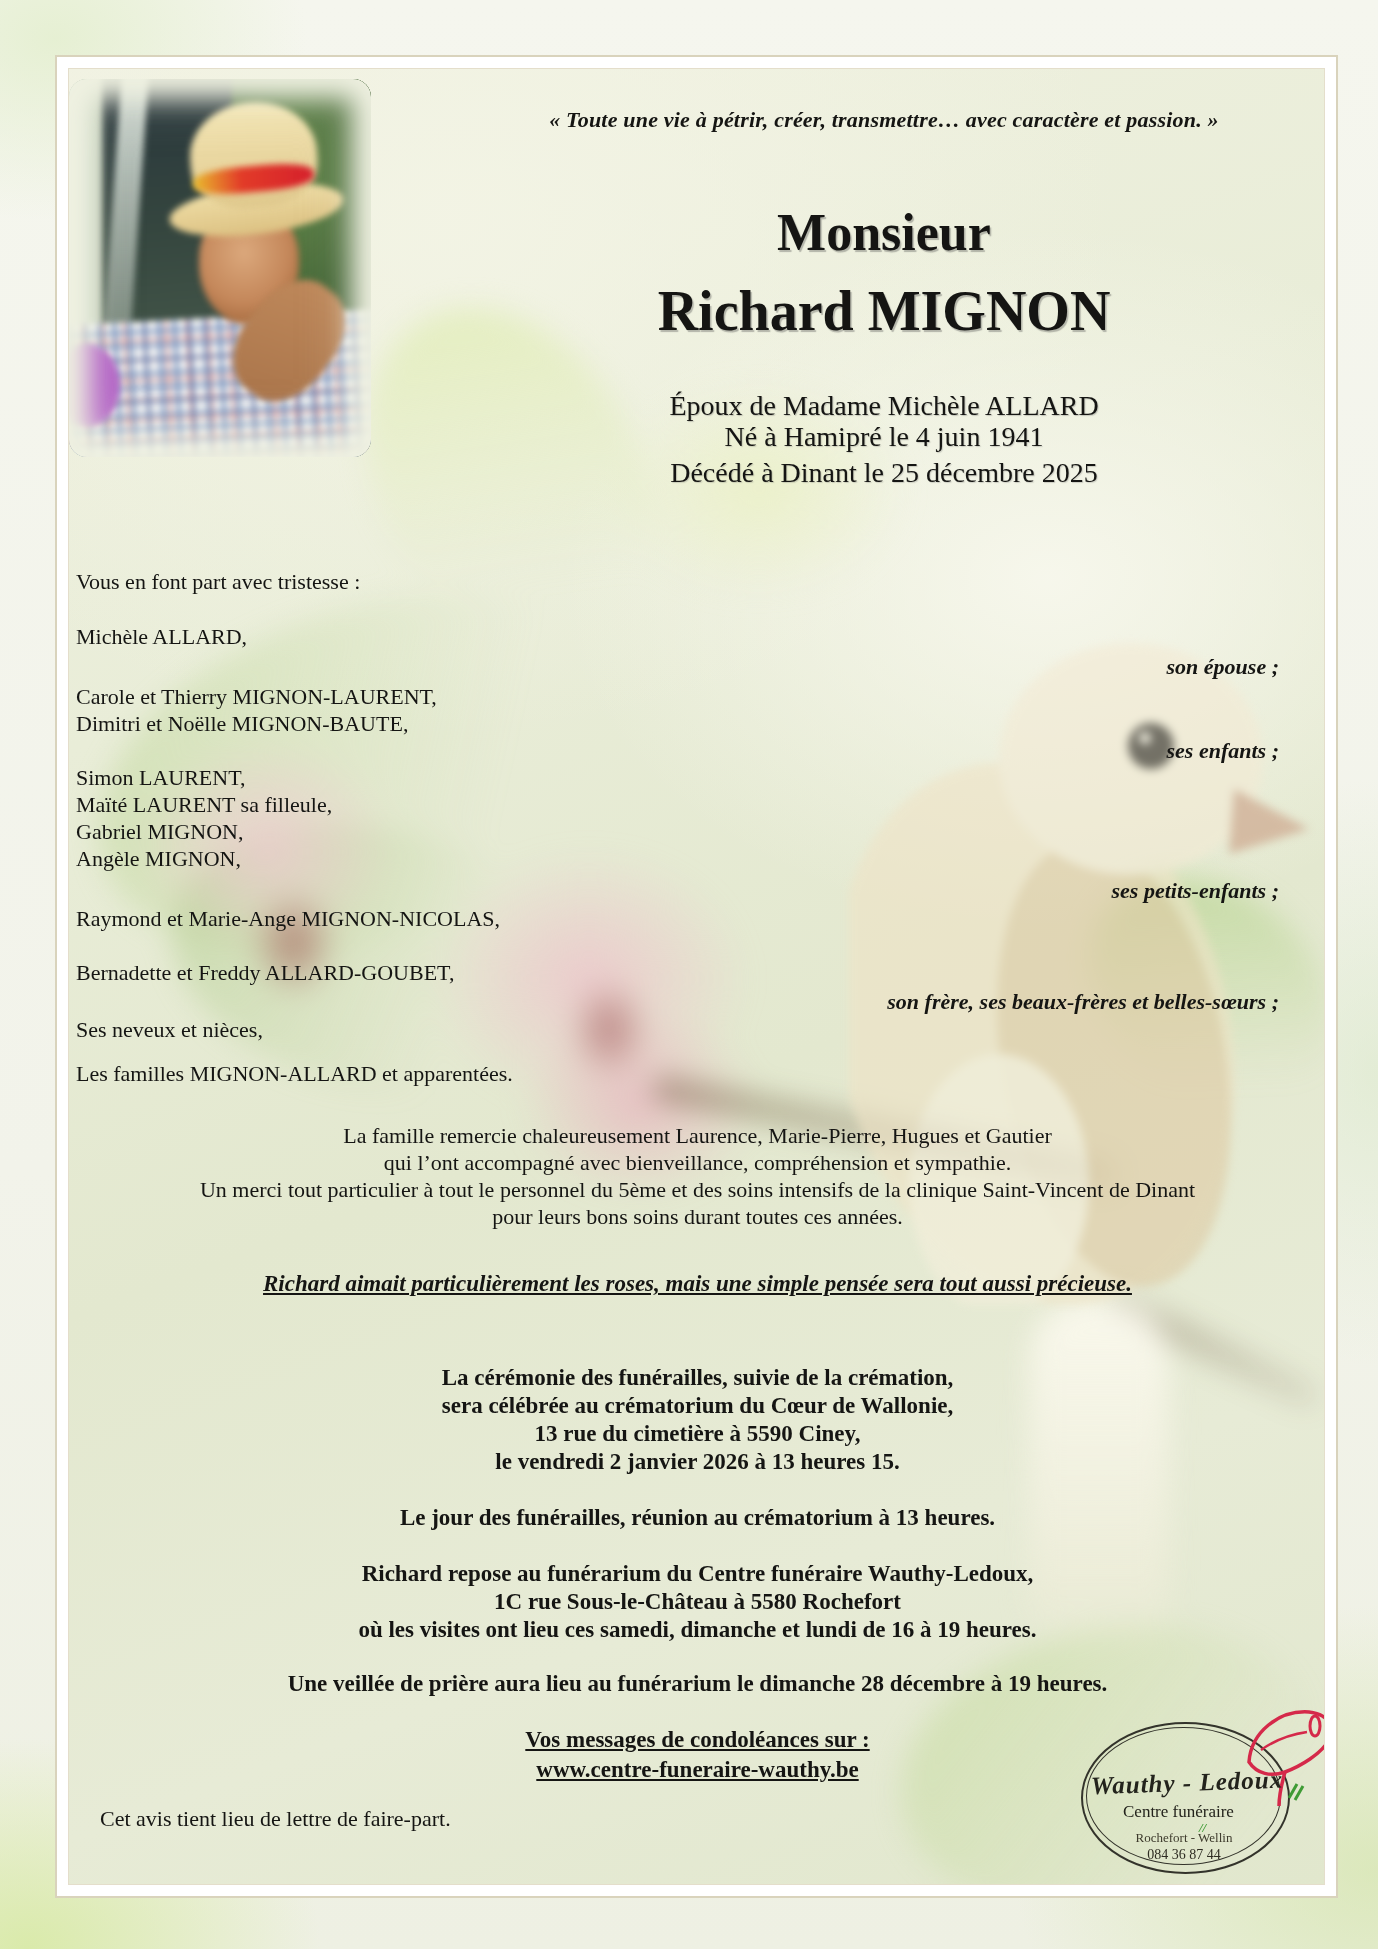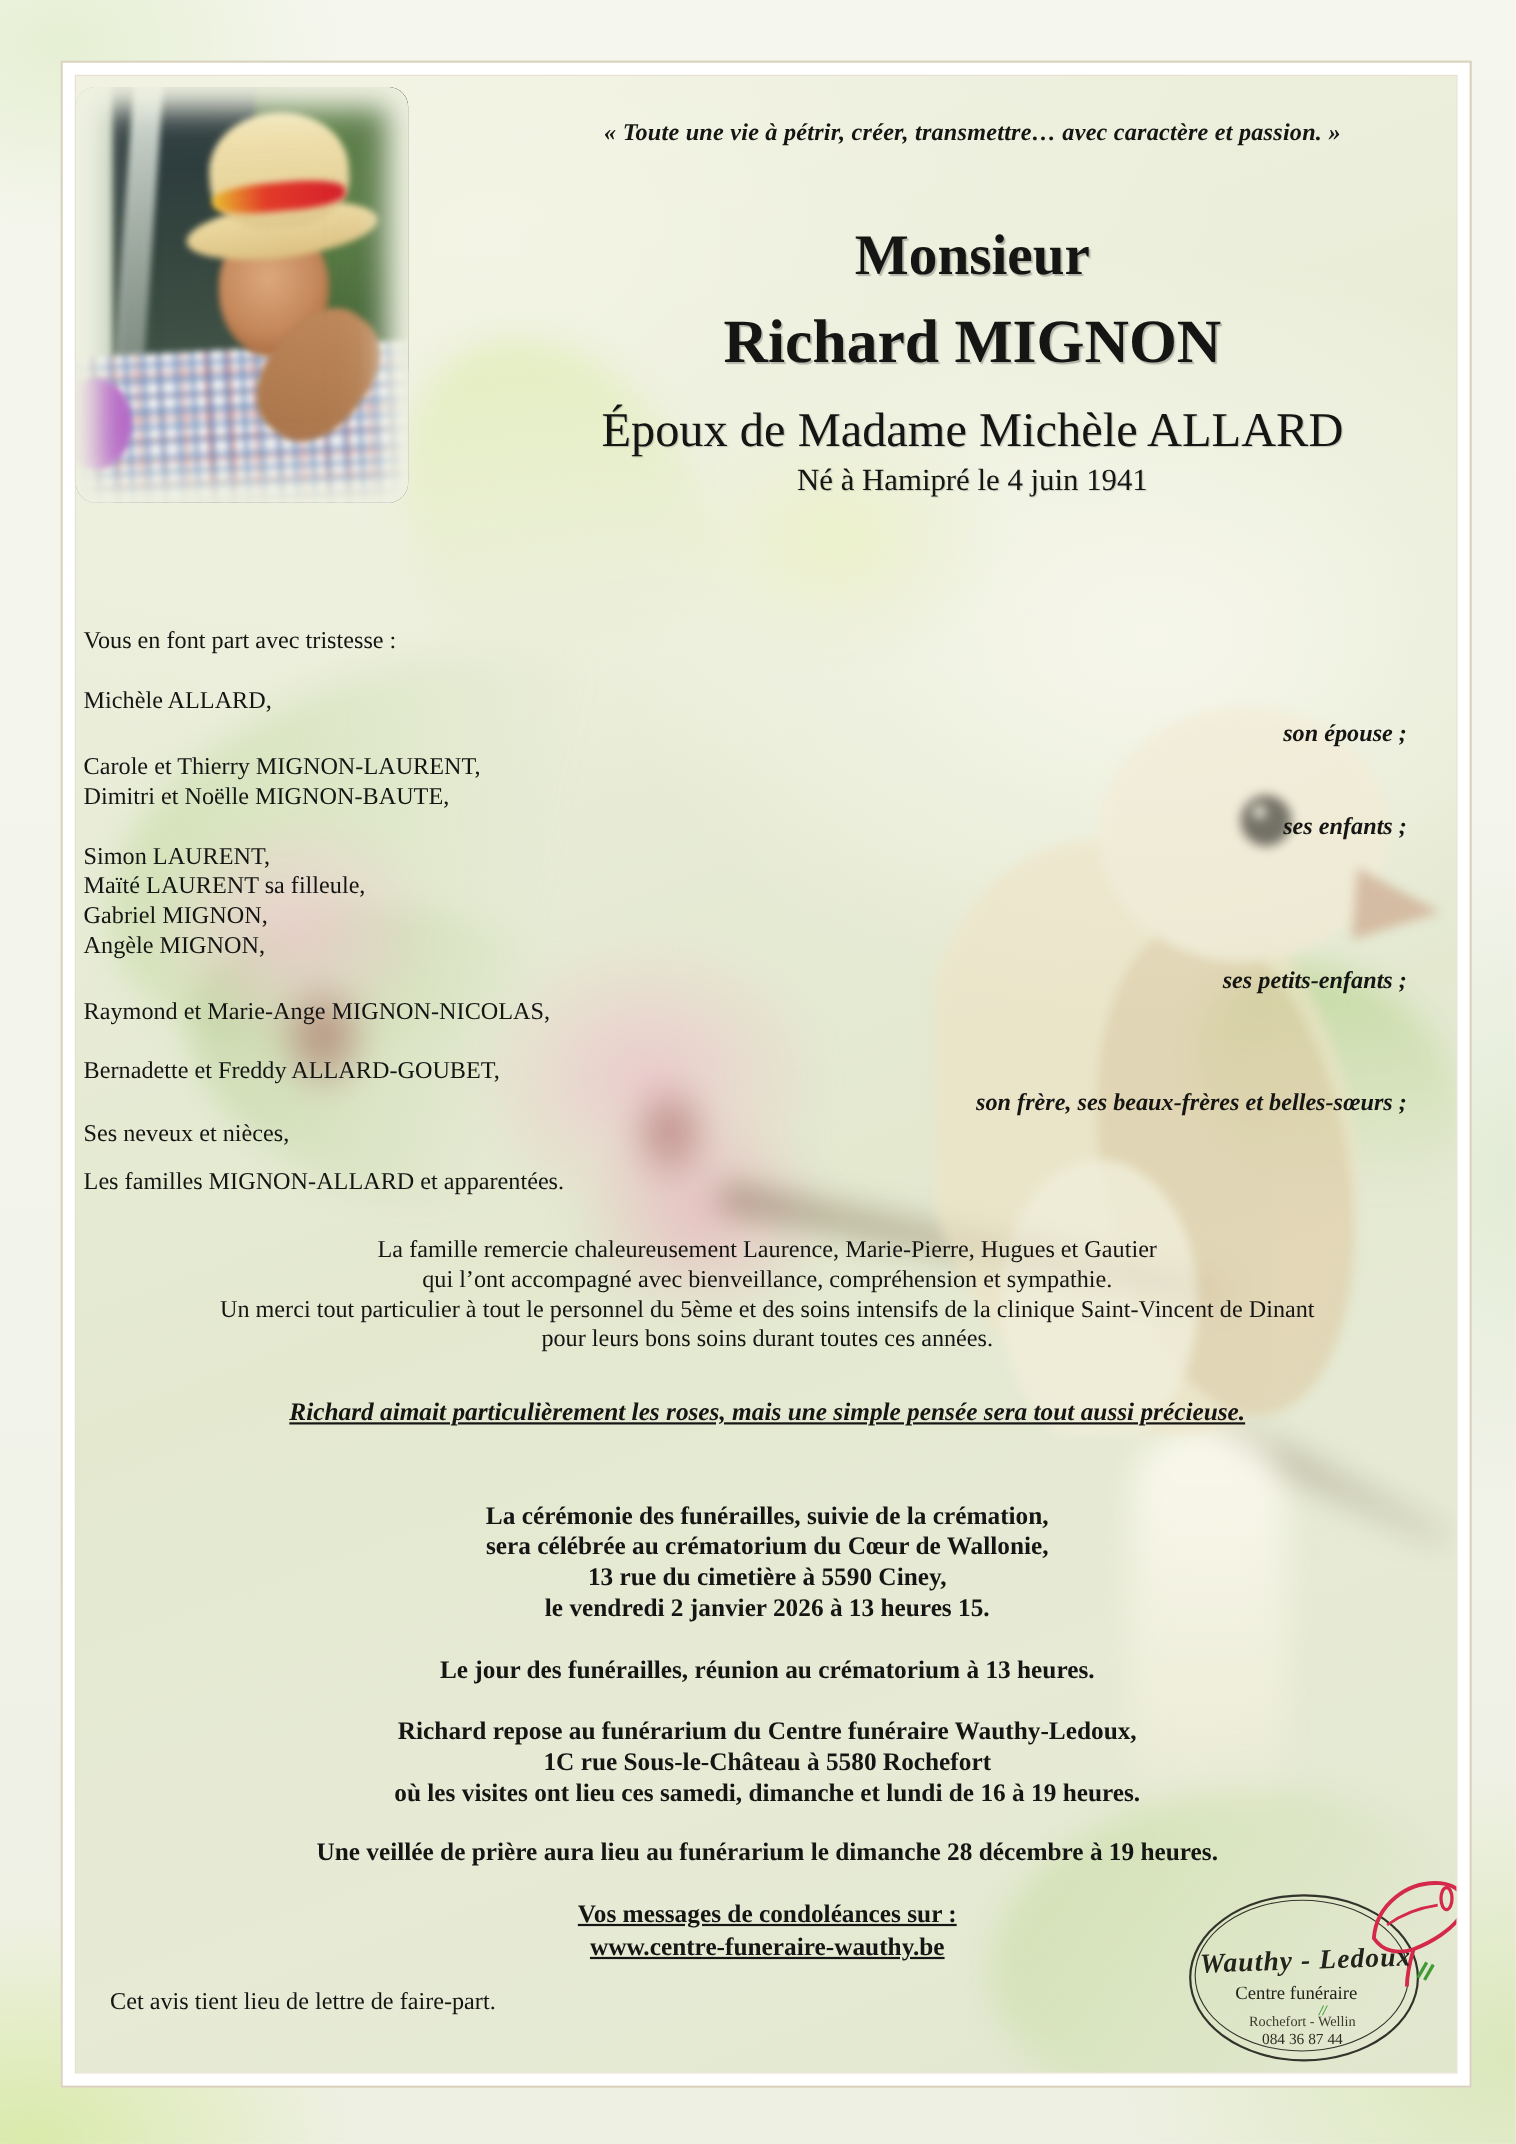--- a/index.html
+++ b/index.html
@@ -85,21 +85,21 @@
         #ecedef;}
   .ph-purple{left:-5%;top:70%;width:22%;height:22%;border-radius:50%;background:#b364c6;}
   .photo::after{content:"";position:absolute;inset:0;border-radius:18px;
       box-shadow:inset 0 0 26px 18px #eff1e1, inset 0 0 60px 6px rgba(239,241,225,.5);}
   
   .t{position:absolute;color:#151513;white-space:nowrap;}
   .quote{font-size:22px;font-weight:bold;font-style:italic;letter-spacing:.2px;}
   .hdr{left:380px;width:870px;text-align:center;}
   .h-monsieur{font-size:52px;font-weight:bold;text-shadow:1.5px 1.5px 1px rgba(70,70,70,.35);}
   .h-name{font-size:56px;font-weight:bold;text-shadow:1.5px 1.5px 1px rgba(70,70,70,.35);}
-  .h-spouse{font-size:44px;text-shadow:1px 1px 1px rgba(90,90,90,.3);}
+  .h-spouse{font-size:28px;text-shadow:1px 1px 1px rgba(90,90,90,.3);margin-top:25px;}
   .h-sub{font-size:28px;text-shadow:1px 1px 1px rgba(90,90,90,.25);}
   .fam{font-size:22px;left:7px;}
   .role{font-size:22px;font-weight:bold;font-style:italic;right:45px;left:auto;text-align:right;}
   .cen{left:0;width:1257px;text-align:center;}
   .thanks{font-size:22px;}
   .roses{font-size:23px;font-weight:bold;font-style:italic;text-decoration:underline;}
   .cer{font-size:23px;font-weight:bold;}
   .cer-u{text-decoration:underline;}
   .farewell{font-size:22px;}
   
@@ -163,20 +163,21 @@
       <div class="ph ph-hatcrown"></div>
       <div class="ph ph-hatband"></div>
       <div class="ph ph-purple"></div>
     </div>
 
     <div class="t hdr quote" style="top:38px;">« Toute une vie à pétrir, créer, transmettre… avec caractère et passion. »</div>
     <div class="t hdr h-monsieur" style="top:134px;">Monsieur</div>
     <div class="t hdr h-name" style="top:210px;">Richard MIGNON</div>
     <div class="t hdr h-spouse" style="top:296px;">Époux de Madame Michèle ALLARD</div>
     <div class="t hdr h-sub" style="top:352px;">Né à Hamipré le 4 juin 1941</div>
+    <div class="t hdr h-sub" style="top:388px;">Décédé à Dinant le 25 décembre 2025</div>
 
     <div class="t fam" style="top:500px;">Vous en font part avec tristesse :</div>
     <div class="t fam" style="top:555px;">Michèle ALLARD,</div>
     <div class="t role" style="top:585px;">son épouse ;</div>
     <div class="t fam" style="top:615px;">Carole et Thierry MIGNON-LAURENT,</div>
     <div class="t fam" style="top:642px;">Dimitri et Noëlle MIGNON-BAUTE,</div>
     <div class="t role" style="top:669px;">ses enfants ;</div>
     <div class="t fam" style="top:696px;">Simon LAURENT,</div>
     <div class="t fam" style="top:723px;">Maïté LAURENT sa filleule,</div>
     <div class="t fam" style="top:750px;">Gabriel MIGNON,</div>

